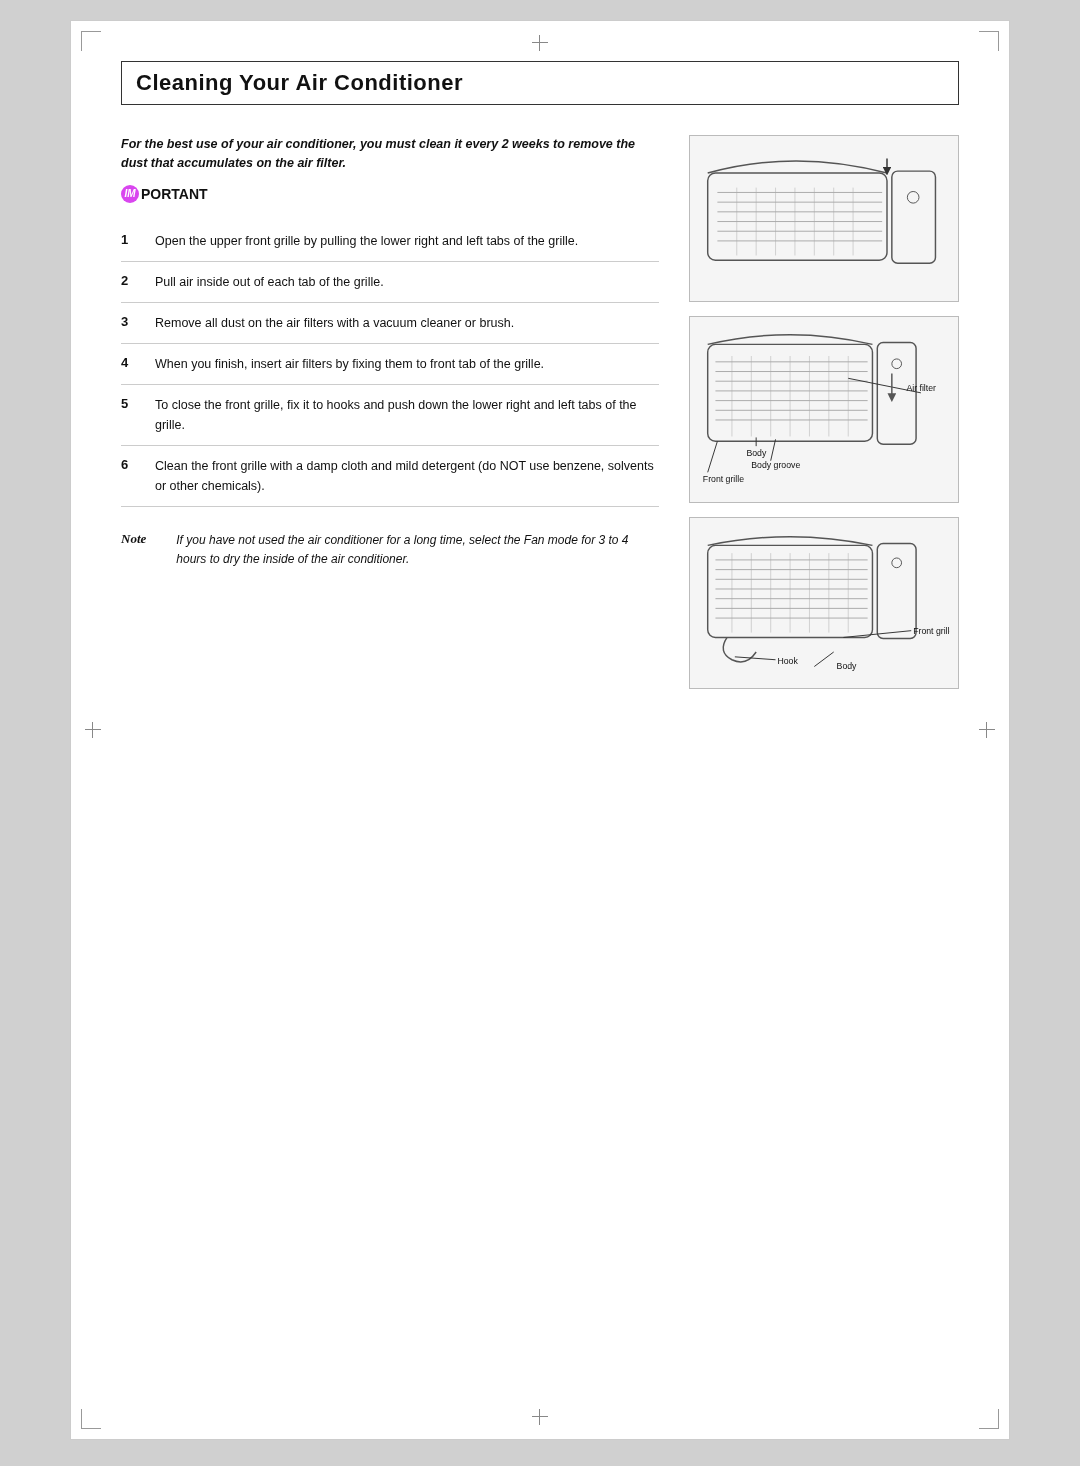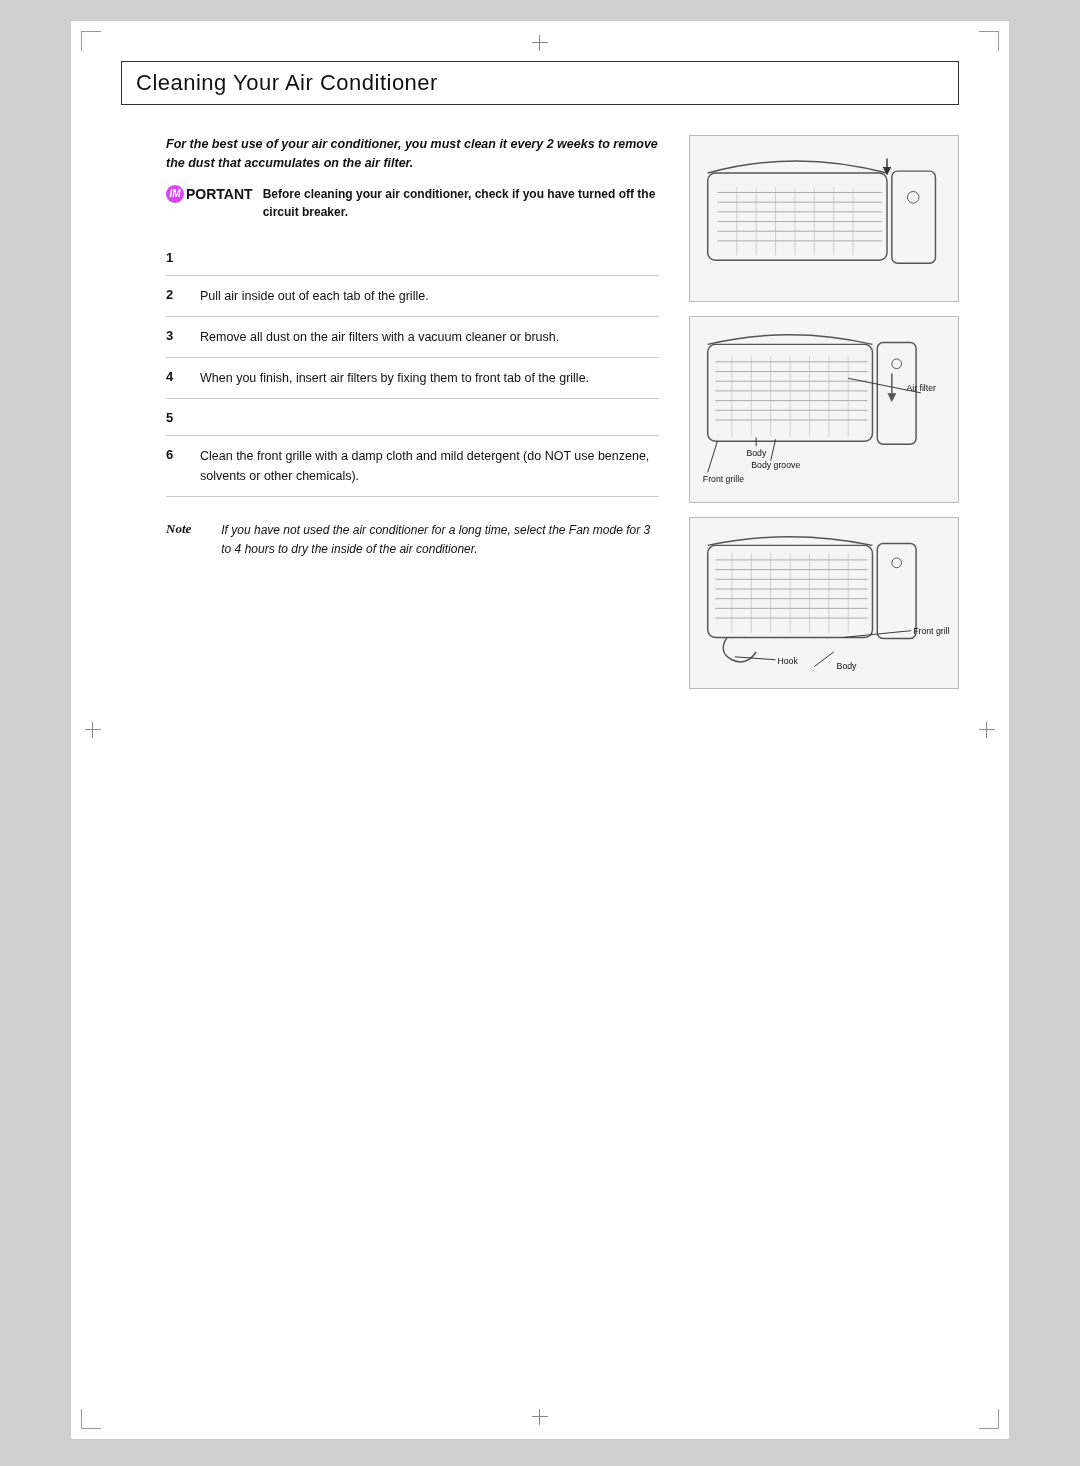--- a/index.html
+++ b/index.html
@@ -52,33 +52,32 @@
     
     .title-box {
       border: 1.5px solid #333;
       padding: 8px 14px;
       margin-bottom: 30px;
       display: inline-block;
       width: 100%;
     }
     .title-box h1 {
       font-size: 22px;
-      font-weight: 400;
+      font-weight: 700;
       letter-spacing: 0.5px;
       color: #111;
     }
     
     .content-area {
       display: flex;
       gap: 20px;
     }
     .left-col {
       flex: 1;
       padding-right: 10px;
-      margin-left: 45px;
     }
     .right-col {
       width: 270px;
       flex-shrink: 0;
       display: flex;
       flex-direction: column;
       gap: 14px;
     }
     
     .intro-text {
@@ -276,41 +275,42 @@
 
     <div class="left-col">
 
       <p class="intro-text">For the best use of your air conditioner, you must clean it every 2 weeks to remove the dust that accumulates on the air filter.</p>
 
       <div class="important-box">
         <div class="important-badge">
           <span class="im-circle">IM</span>
           <span class="im-label">PORTANT</span>
         </div>
-        <p class="important-text">Before cleaning your air conditioner, check if you have turned off the circuit breaker.</p>
       </div>
 
       <div>
         <div class="step">
           <span class="step-num">1</span>
+          <span class="step-text">Open the upper front grille by pulling the lower right and left tabs of the grille.</span>
         </div>
         <div class="step">
           <span class="step-num">2</span>
           <span class="step-text">Pull air inside out of each tab of the grille.</span>
         </div>
         <div class="step">
           <span class="step-num">3</span>
           <span class="step-text">Remove all dust on the air filters with a vacuum cleaner or brush.</span>
         </div>
         <div class="step">
           <span class="step-num">4</span>
           <span class="step-text">When you finish, insert air filters by fixing them to front tab of the grille.</span>
         </div>
         <div class="step">
           <span class="step-num">5</span>
+          <span class="step-text">To close the front grille, fix it to hooks and push down the lower right and left tabs of the grille.</span>
         </div>
         <div class="step">
           <span class="step-num">6</span>
           <span class="step-text">Clean the front grille with a damp cloth and mild detergent (do NOT use benzene, solvents or other chemicals).</span>
         </div>
       </div>
 
       <div class="note-box">
         <span class="note-label" style="font-family: 'Times New Roman', serif; font-style: italic;">Note</span>
         <p class="note-text">If you have not used the air conditioner for a long time, select the Fan mode for 3 to 4 hours to dry the inside of the air conditioner.</p>

